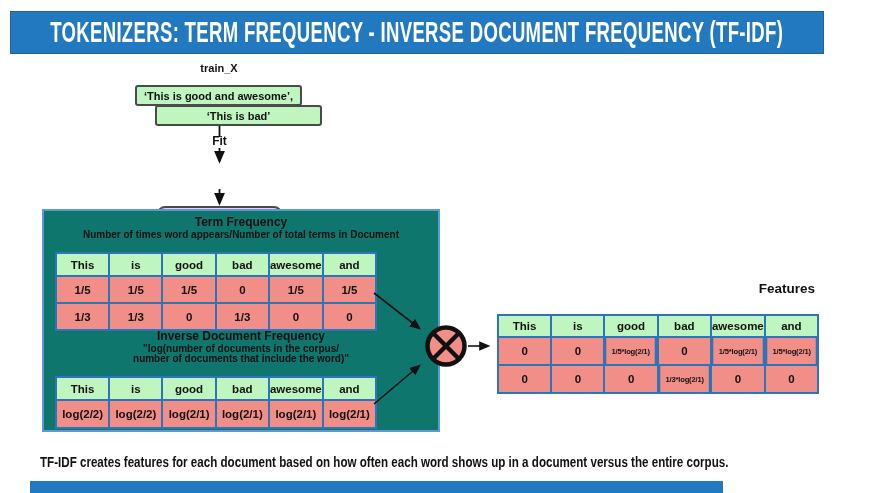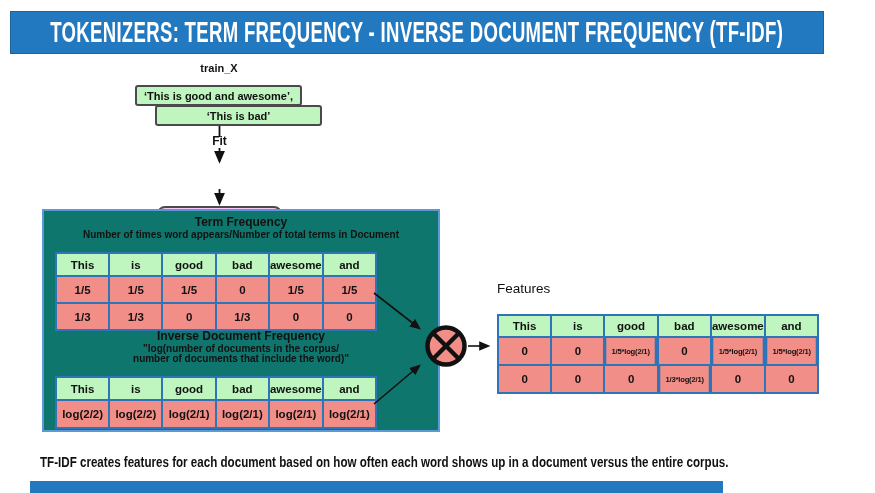--- a/index.html
+++ b/index.html
@@ -44,22 +44,22 @@
        gap:2px;padding:0;background:#2e74b8;border:2px solid #2e74b8;margin-top:8px;}
   .tbl .c{display:flex;align-items:center;justify-content:center;font-weight:bold;white-space:nowrap;}
   .hc{background:#bff5bf;font-size:11.5px;}
   .dc{background:#f28e88;font-size:11.5px;}
   .sm{font-size:8px;letter-spacing:-0.2px;transform:scaleX(0.95);}
   .tf-tbl{left:11px;top:33px;width:318px;grid-template-rows:21px 25px 25px;}
   .idf-tbl{left:11px;top:157px;width:318px;grid-template-rows:21px 26px;}
   .feat-tbl{left:497px;top:306px;width:318px;grid-template-rows:20px 26px 26px;}
 
   
-  .feat-title{position:absolute;left:497px;top:281px;width:318px;text-align:left;
-              font-size:13.5px;font-weight:normal;}
+  .feat-title{position:absolute;left:497px;top:281px;width:318px;text-align:right;
+              font-size:13.5px;font-weight:bold;}
 
   
   .caption{position:absolute;left:40px;top:454px;font-size:14.5px;font-weight:bold;white-space:nowrap;
            transform:scaleX(0.80);transform-origin:left center;}
   .bottom-bar{position:absolute;left:30px;top:481px;width:693px;height:12px;background:#2379bf;}
 
   
   .overlay{position:absolute;left:0;top:0;width:875px;height:493px;pointer-events:none;}
 </style>
 </head>

